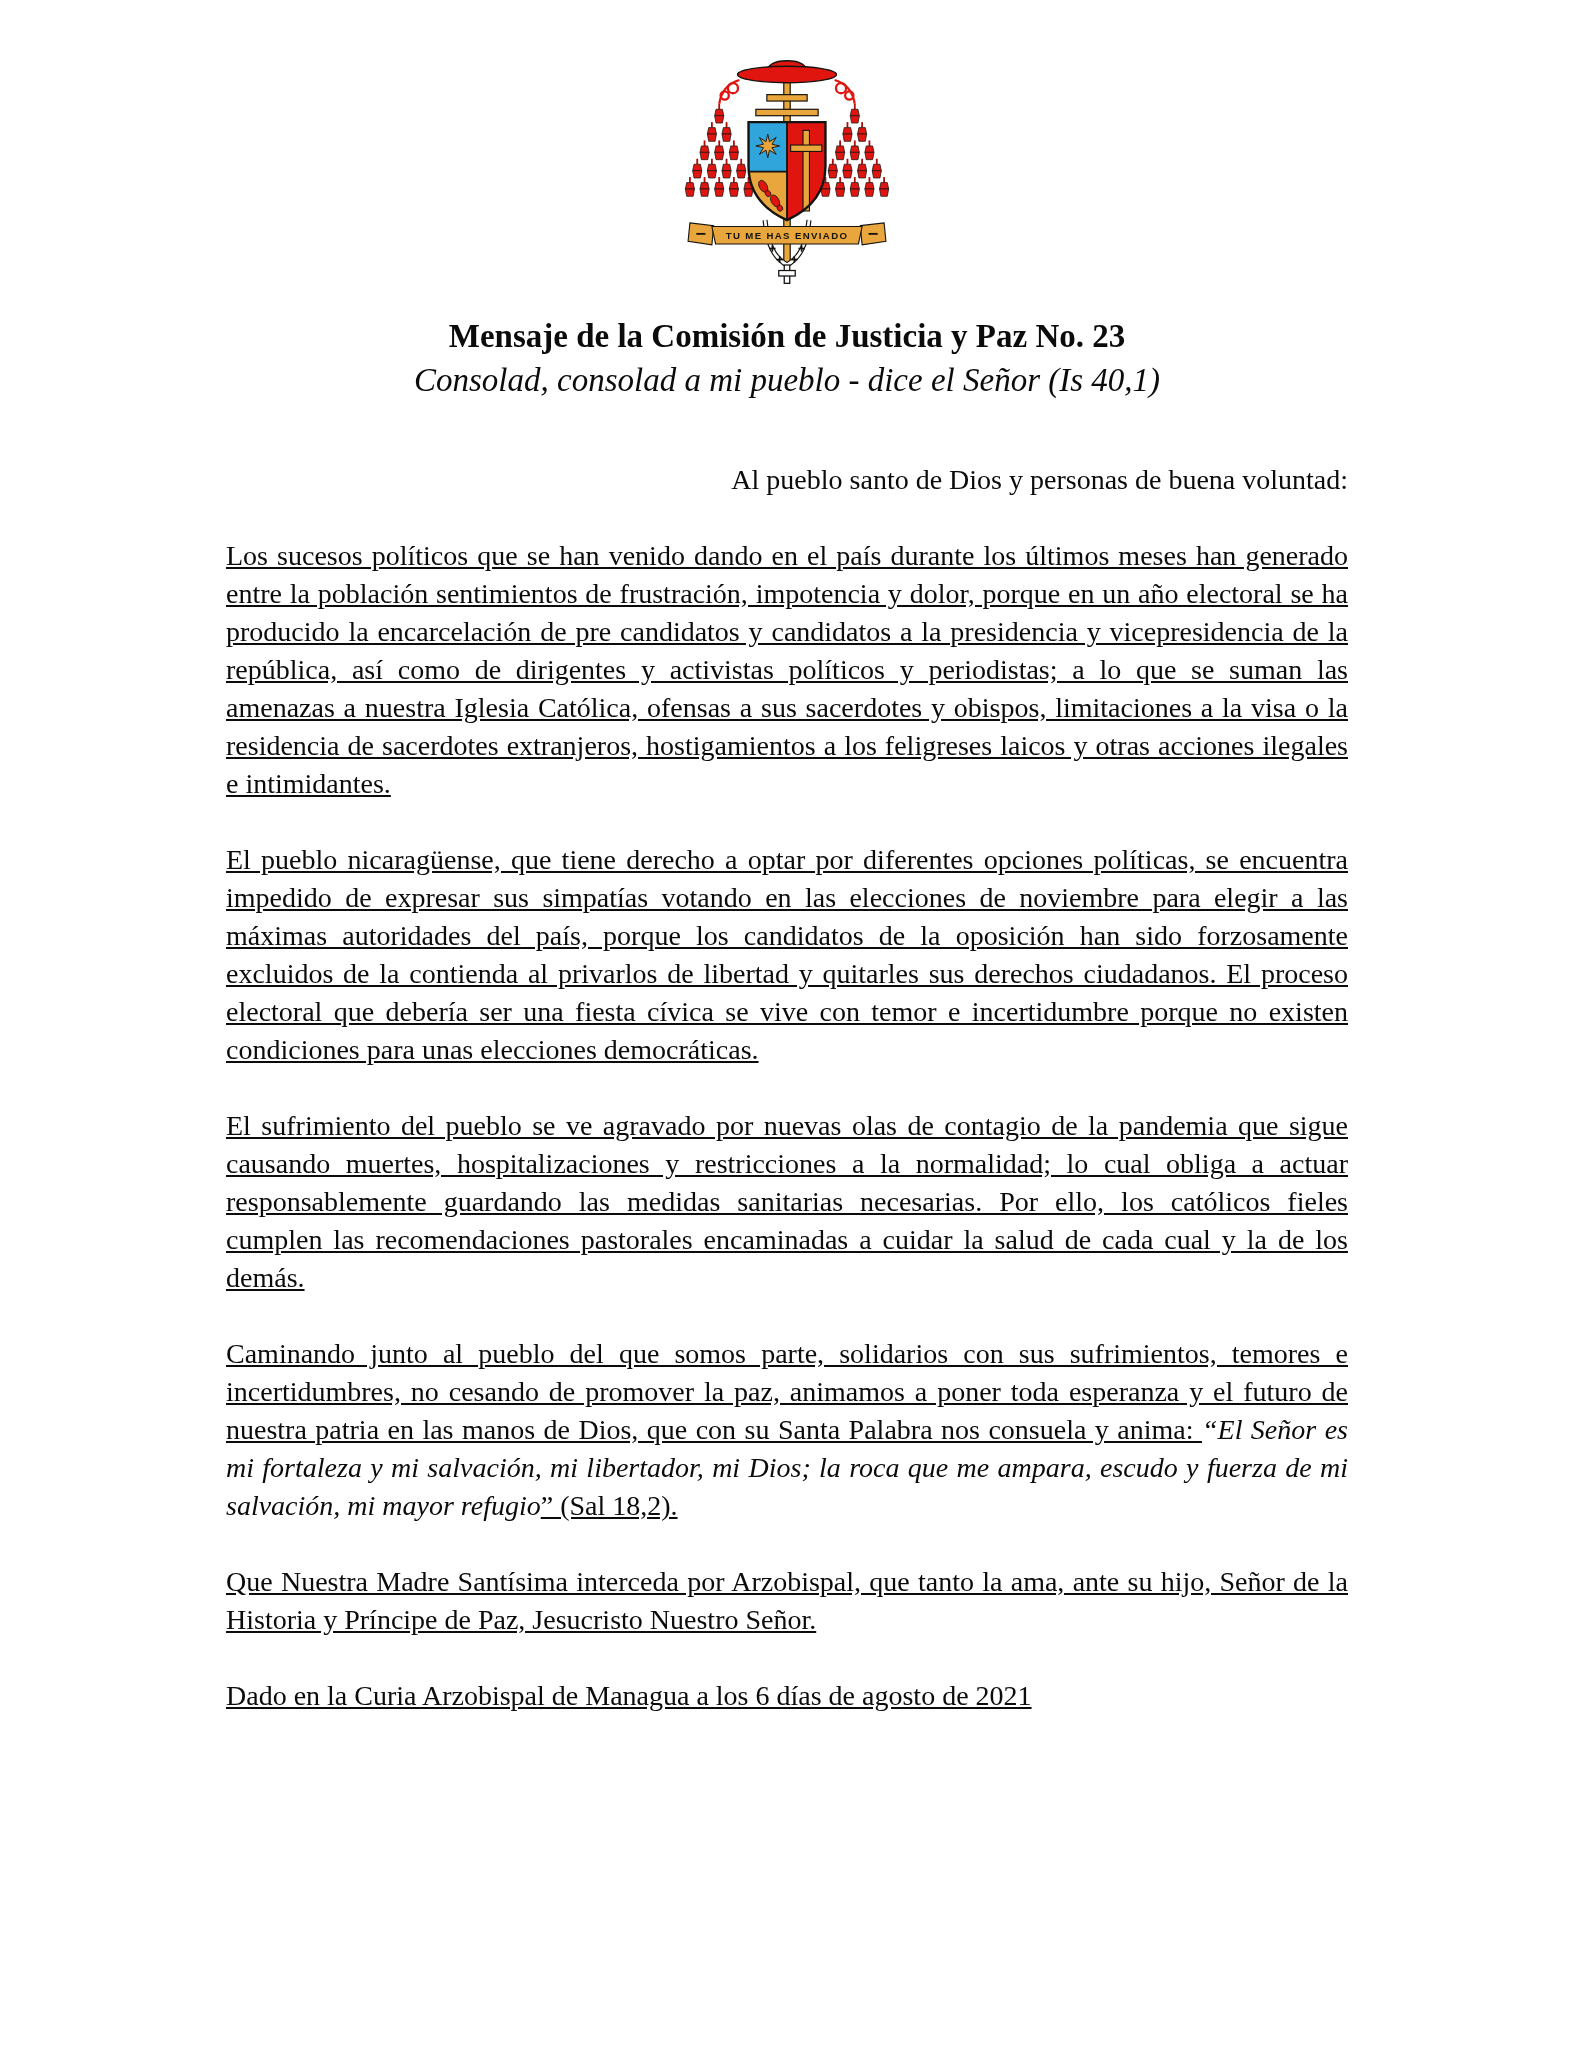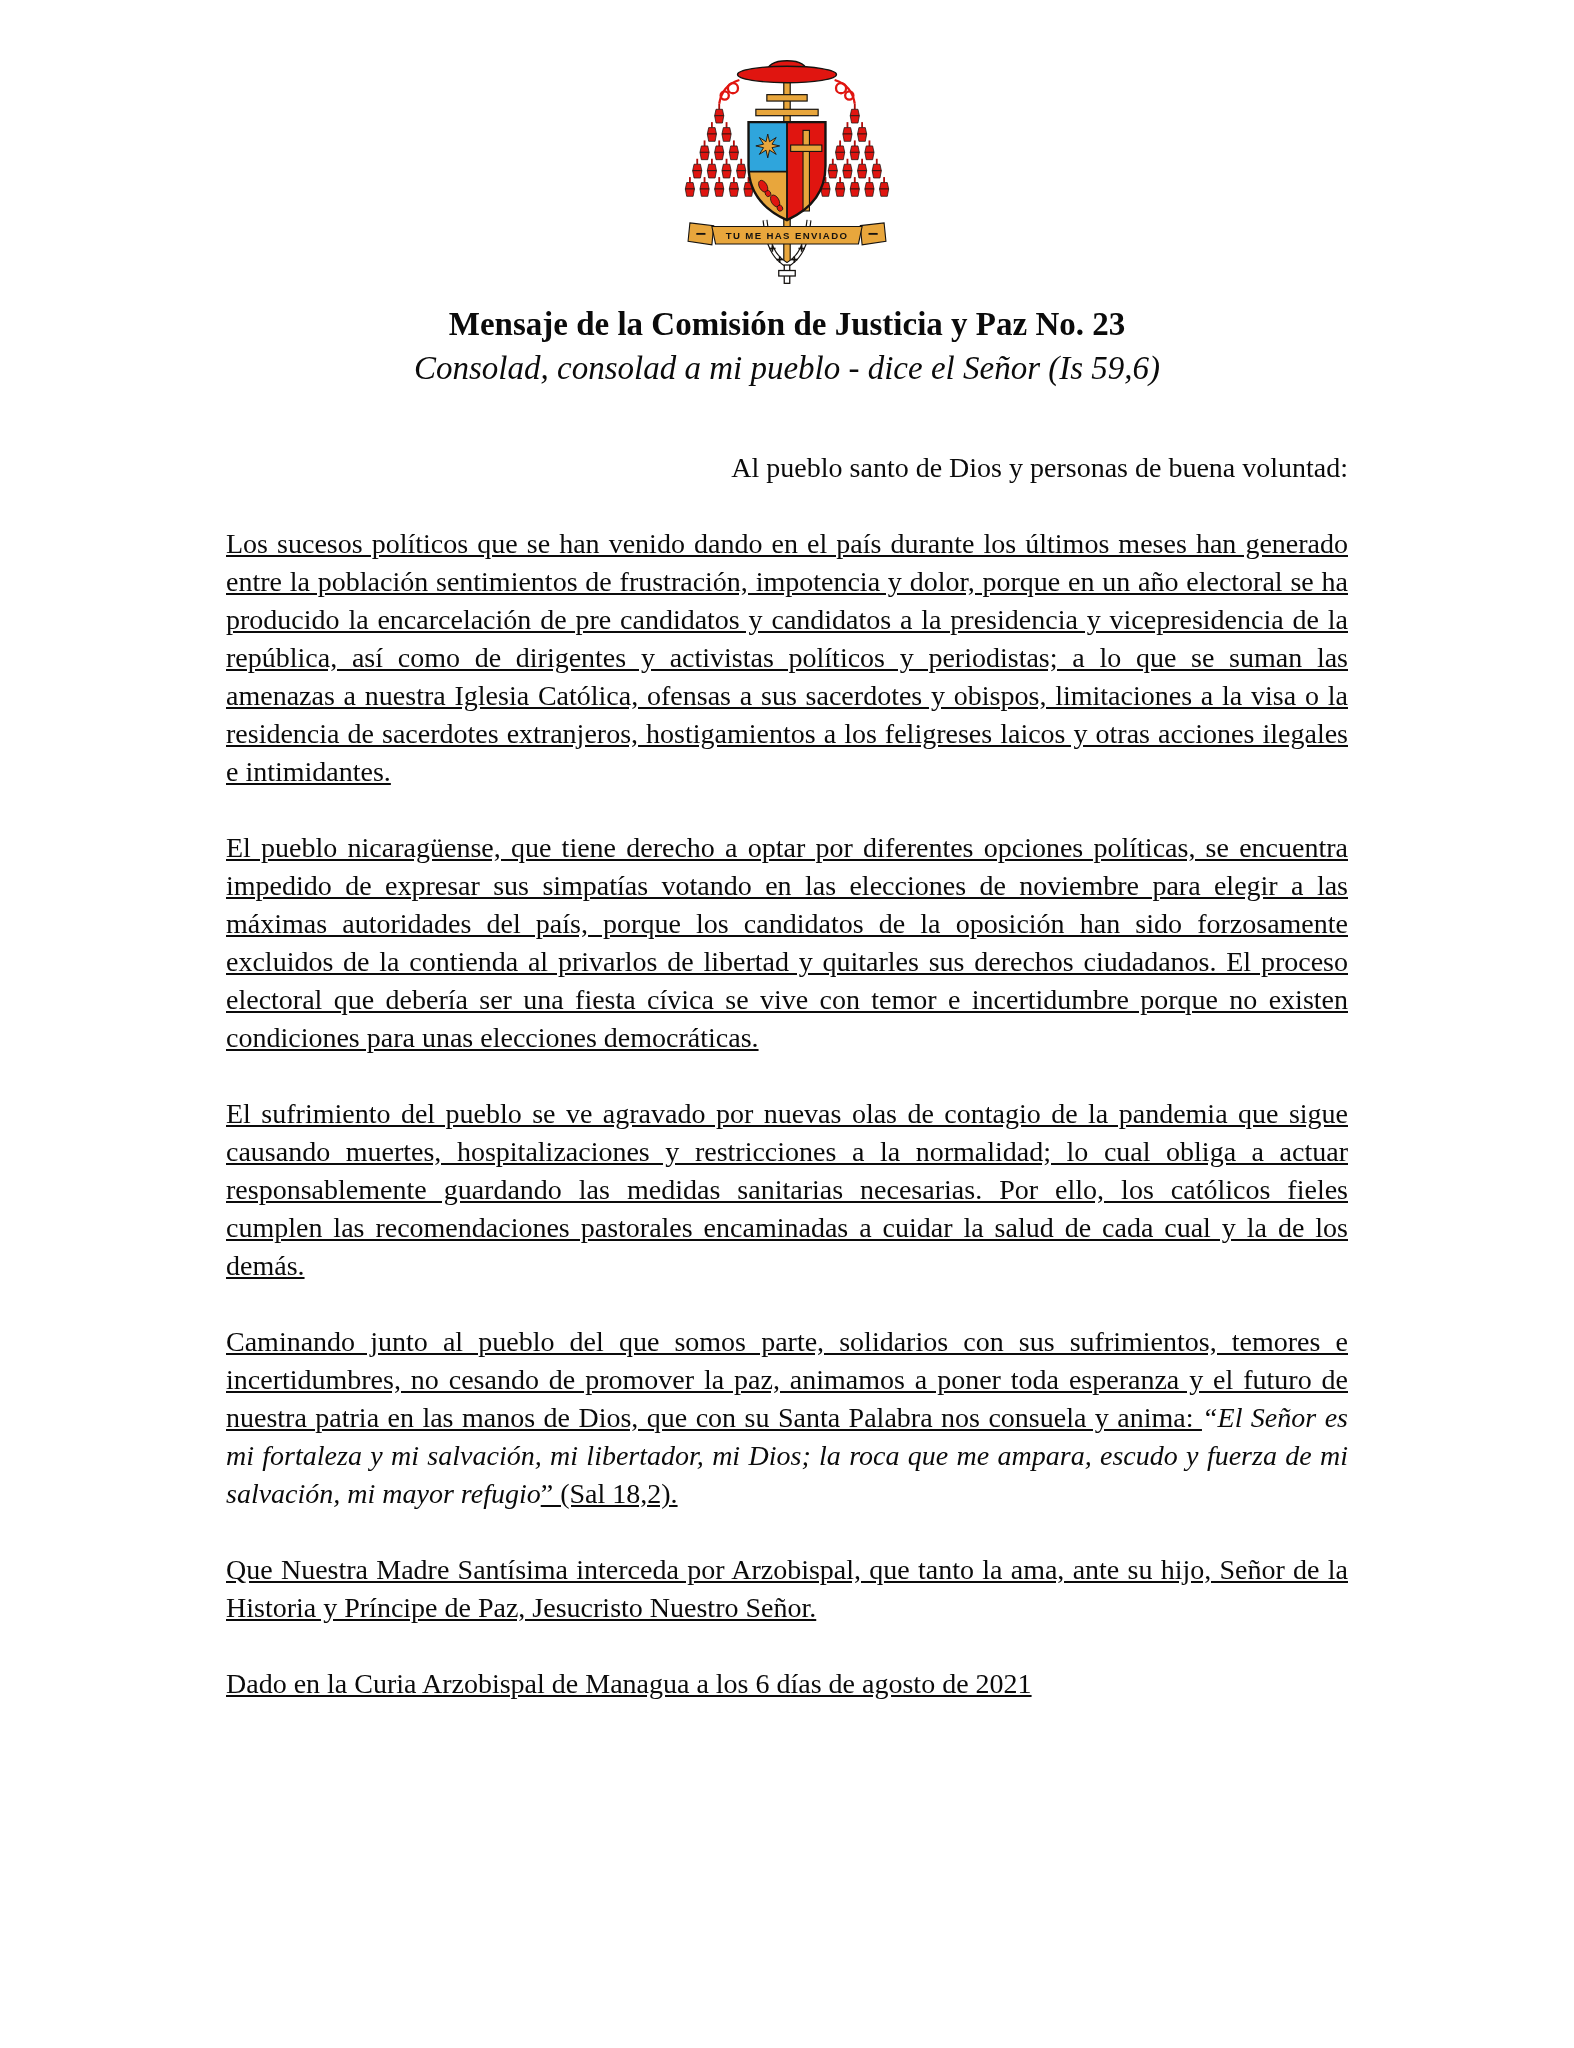--- a/index.html
+++ b/index.html
@@ -18,21 +18,21 @@
     color: #0b0b0b;
   }
   .crest-wrap {
     padding-top: 58px;
     text-align: center;
   }
   .crest-wrap svg {
     display: inline-block;
   }
   .title-block {
-    margin-top: 12px;
+    margin-top: 24px;
     text-align: center;
   }
   .doc-title {
     font-size: 33px;
     font-weight: bold;
     line-height: 42px;
     margin: 0;
   }
   .doc-subtitle {
     font-size: 33px;
@@ -186,21 +186,21 @@
 
       <g fill="#ffffff" stroke="#161310" stroke-width="1.4">
         <rect x="117" y="226" width="6" height="20"></rect>
         <rect x="111" y="232" width="18" height="6"></rect>
       </g>
     </svg>
   </div>
 
   <div class="title-block">
     <h1 class="doc-title">Mensaje de la Comisión de Justicia y Paz No. 23</h1>
-    <h2 class="doc-subtitle">Consolad, consolad a mi pueblo - dice el Señor (Is 59,6)</h2>
+    <h2 class="doc-subtitle">Consolad, consolad a mi pueblo - dice el Señor (Is 40,1)</h2>
   </div>
 
   <div class="doc-body">
     <p class="salutation">Al pueblo santo de Dios y personas de buena voluntad:</p>
     <div>
         <p><span class="seg-normal">Los sucesos políticos que se han venido dando en el país durante los últimos meses han generado entre la población sentimientos de frustración, impotencia y dolor, porque en un año electoral se ha producido la encarcelación de pre candidatos y candidatos a la presidencia y vicepresidencia de la república, así como de dirigentes y activistas políticos y periodistas; a lo que se suman las amenazas a nuestra Iglesia Católica, ofensas a sus sacerdotes y obispos, limitaciones a la visa o la residencia de sacerdotes extranjeros, hostigamientos a los feligreses laicos y otras acciones ilegales e intimidantes.</span></p>
         <p><span class="seg-normal">El pueblo nicaragüense, que tiene derecho a optar por diferentes opciones políticas, se encuentra impedido de expresar sus simpatías votando en las elecciones de noviembre para elegir a las máximas autoridades del país, porque los candidatos de la oposición han sido forzosamente excluidos de la contienda al privarlos de libertad y quitarles sus derechos ciudadanos. El proceso electoral que debería ser una fiesta cívica se vive con temor e incertidumbre porque no existen condiciones para unas elecciones democráticas.</span></p>
         <p><span class="seg-normal">El sufrimiento del pueblo se ve agravado por nuevas olas de contagio de la pandemia que sigue causando muertes, hospitalizaciones y restricciones a la normalidad; lo cual obliga a actuar responsablemente guardando las medidas sanitarias necesarias. Por ello, los católicos fieles cumplen las recomendaciones pastorales encaminadas a cuidar la salud de cada cual y la de los demás.</span></p>
         <p><span class="seg-normal">Caminando junto al pueblo del que somos parte, solidarios con sus sufrimientos, temores e incertidumbres, no cesando de promover la paz, animamos a poner toda esperanza y el futuro de nuestra patria en las manos de Dios, que con su Santa Palabra nos consuela y anima: </span><span class="seg-italic">“El Señor es mi fortaleza y mi salvación, mi libertador, mi Dios; la roca que me ampara, escudo y fuerza de mi salvación, mi mayor refugio</span><span class="seg-normal">” (Sal 18,2).</span></p>
         <p><span class="seg-normal">Que Nuestra Madre Santísima interceda por Arzobispal, que tanto la ama, ante su hijo, Señor de la Historia y Príncipe de Paz, Jesucristo Nuestro Señor.</span></p>

